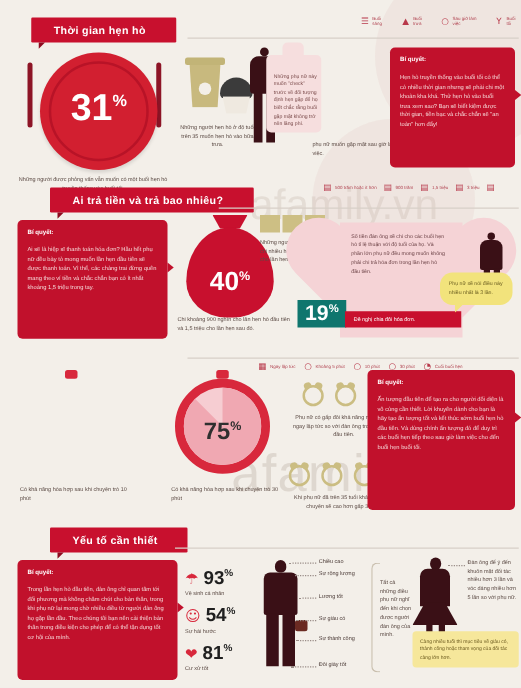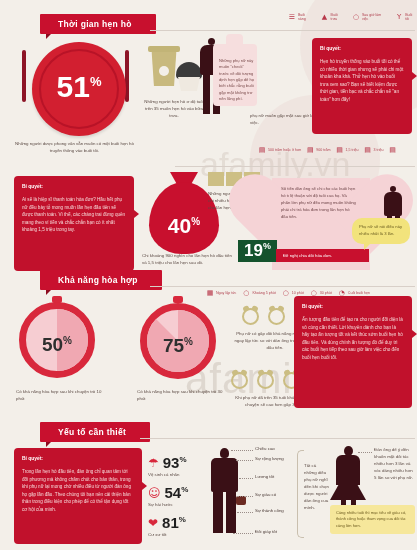--- a/index.html
+++ b/index.html
@@ -91,21 +91,21 @@
   .heart:before{ left:0; transform:rotate(-45deg); transform-origin:0 100%; }
   .heart:after{ right:0; transform:rotate(45deg); transform-origin:100% 100%; }
   .hearttxt { position:absolute; z-index:3; font-size:4.2px; line-height:1.65; color:#6d4347; font-family:"Liberation Sans",sans-serif; }
 
   
   .bub { position:absolute; background:#f2e37c; border-radius:10px; padding:6px 7px; font-size:4.2px; line-height:1.65; color:#6b5e20; font-family:"Liberation Sans",sans-serif; }
   .bub:after{ content:""; position:absolute; left:12px; bottom:-6px; border-top:7px solid #f2e37c; border-right:7px solid transparent; }
   .bub-y { position:absolute; background:#f6e79b; border-radius:3px; padding:5px 6px; font-size:4px; line-height:1.6; color:#6b5a1e; font-family:"Liberation Sans",sans-serif; }
 
   
-  .badge19 { position:absolute; background:#14532d; color:#fff; font-weight:bold; font-size:17px; padding:1px 6px; font-family:"Liberation Sans",sans-serif; }
+  .badge19 { position:absolute; background:#0f766e; color:#fff; font-weight:bold; font-size:17px; padding:1px 6px; font-family:"Liberation Sans",sans-serif; }
   .badge19 sup{ font-size:9px; vertical-align:super; }
   .strip { position:absolute; background:#c8102e; color:#fff; font-size:4.3px; padding:4px 7px; font-family:"Liberation Sans",sans-serif; }
 
   
   .sw { position:absolute; width:76px; height:76px; border-radius:50%; border:7px solid #d8283c; background:#f6cdd2; }
   .sw-txt { position:absolute; width:100%; top:25px; text-align:center; font-size:19px; font-weight:bold; color:#2f2f2f; font-family:"Liberation Sans",sans-serif; }
   .sw-txt sup{ font-size:10px; vertical-align:super; }
   .sw-top { position:absolute; width:10px; height:7px; background:#d8283c; border-radius:2px; }
   .sw-wedge { position:absolute; inset:0; border-radius:50%; background:#f0a8b2; }
 
@@ -129,21 +129,21 @@
 </head>
 <body>
 
 <div class="page">
 
   <div class="ghost" style="left:300px;top:-30px;width:150px;height:150px;"></div>
   <div class="ghost" style="left:250px;top:95px;width:130px;height:130px;"></div>
   <div class="wm2">afamily.vn</div>
   <div class="watermark">afamily.vn</div>
 
-  <div class="sec" style="left:40px;top:12px;">
+  <div class="sec" style="left:25px;top:12px;">
     <div class="banner">Thời gian hẹn hò</div>
   </div>
   <div class="sec-rule" style="left:150px;top:30px;width:265px;"></div>
 
   <div class="legend" style="left:288px;top:13px;">
     <div class="lg-item">
       <span class="lg-ico">☰</span>
       <span class="lg-txt">Buổi sáng</span>
     </div>
     <div class="lg-item">
@@ -157,21 +157,21 @@
     <div class="lg-item">
       <span class="lg-ico">Y</span>
       <span class="lg-txt">Buổi tối</span>
     </div>
   </div>
 
   <div class="fork" style="left:22px;top:50px;height:52px;"></div>
   <div class="knife" style="left:125px;top:50px;height:52px;"></div>
   <div class="plate" style="left:32px;top:42px;">
     <div class="plate-txt">
-      <span>51</span><sup>%</sup>
+      <span>31</span><sup>%</sup>
     </div>
   </div>
   <div class="cap" style="left:12px;top:140px;width:125px;">Những người được phỏng vấn vẫn muốn có một buổi hẹn hò truyền thống vào buổi tối.</div>
 
   <div class="cup-lid" style="left:148px;top:46px;"></div>
   <div class="cup" style="left:150px;top:52px;"></div>
   <div class="cup-hole" style="left:159px;top:66px;"></div>
   <div class="cupcake-top" style="left:176px;top:62px;"></div>
   <div class="cupcake-base" style="left:178px;top:77px;"></div>
   <div class="cap" style="left:143px;top:98px;width:62px;">Những người hẹn hò ở độ tuổi trên 35 muốn hẹn hò vào bữa trưa.</div>
@@ -185,20 +185,23 @@
   <div class="clip" style="left:213px;top:44px;width:44px;height:62px;"></div>
   <div class="cliptxt" style="left:219px;top:58px;width:36px;">Những phụ nữ này muốn "check" trước về đối tượng định hẹn gặp để họ biết chắc rằng buổi gặp mặt không trở nên lãng phí.</div>
 
   <div class="cap cap-l" style="left:250px;top:112px;width:72px;">phụ nữ muốn gặp mặt sau giờ làm việc.</div>
 
   <div class="tipbox" style="left:312px;top:38px;width:100px;height:96px;">
     <span class="hd">Bí quyết:</span>
     <span>Hẹn hò truyền thống vào buổi tối có thể có nhiều thời gian nhưng sẽ phải chi một khoản kha khá. Thử hẹn hò vào buổi trưa xem sao? Bạn sẽ biết kiệm được thời gian, tiền bạc và chắc chắn sẽ "an toàn" hơn đấy!</span>
   </div>
 
+  <div class="sec" style="left:40px;top:148px;">
+    <div class="banner">Ai trả tiền và trả bao nhiêu?</div>
+  </div>
   <div class="sec-rule" style="left:175px;top:166px;width:240px;"></div>
 
   <div class="legend" style="left:258px;top:146px;gap:5px;">
     <div class="lg-item">
       <span class="lg-ico">▤</span>
       <span class="lg-txt">500 trăm hoặc ít hơn</span>
     </div>
     <div class="lg-item">
       <span class="lg-ico">▤</span>
       <span class="lg-txt">900 trăm</span>
@@ -241,23 +244,20 @@
     <span>19</span><sup>%</sup>
   </div>
   <div class="strip" style="left:276px;top:249px;width:93px;">Đề nghị chia đôi hóa đơn.</div>
 
   <div class="sil" style="left:390px;top:186px;width:6px;height:6px;border-radius:50%;"></div>
   <div class="sil" style="left:384px;top:192px;width:18px;height:24px;border-radius:6px 6px 2px 2px;"></div>
   <div class="sil" style="left:387px;top:215px;width:5px;height:28px;"></div>
   <div class="sil" style="left:395px;top:215px;width:5px;height:28px;"></div>
   <div class="bub" style="left:352px;top:218px;width:58px;">Phụ nữ sẽ nói điều này nhiều nhất là 3 lần.</div>
 
-  <div class="sec" style="left:40px;top:268px;">
-    <div class="banner">Khả năng hòa hợp</div>
-  </div>
   <div class="sec-rule" style="left:150px;top:286px;width:265px;"></div>
 
   <div class="legend" style="left:206px;top:289px;gap:6px;">
     <div class="lg-item">
       <span class="lg-ico">▦</span>
       <span class="lg-txt">Ngay lập tức</span>
     </div>
     <div class="lg-item">
       <span class="lg-ico">○</span>
       <span class="lg-txt">Khoảng 5 phút</span>
@@ -270,26 +270,20 @@
       <span class="lg-ico">○</span>
       <span class="lg-txt">30 phút</span>
     </div>
     <div class="lg-item">
       <span class="lg-ico">◔</span>
       <span class="lg-txt">Cuối buổi hẹn</span>
     </div>
   </div>
 
   <div class="sw-top" style="left:52px;top:296px;"></div>
-  <div class="sw" style="left:19px;top:302px;">
-    <div class="sw-wedge" style="clip-path:polygon(50% 50%,50% 0,100% 0,100% 100%,50% 100%);"></div>
-    <div class="sw-txt">
-      <span>50</span><sup>%</sup>
-    </div>
-  </div>
   <div class="cap cap-l" style="left:16px;top:388px;width:90px;">Có khả năng hòa hợp sau khi chuyện trò 10 phút</div>
 
   <div class="sw-top" style="left:173px;top:296px;"></div>
   <div class="sw" style="left:140px;top:303px;">
     <div class="sw-wedge" style="clip-path:polygon(50% 50%,50% 0,100% 0,100% 100%,0 100%,0 0);"></div>
     <div class="sw-txt">
       <span>75</span><sup>%</sup>
     </div>
   </div>
   <div class="cap cap-l" style="left:137px;top:388px;width:90px;">Có khả năng hòa hợp sau khi chuyện trò 30 phút</div>

